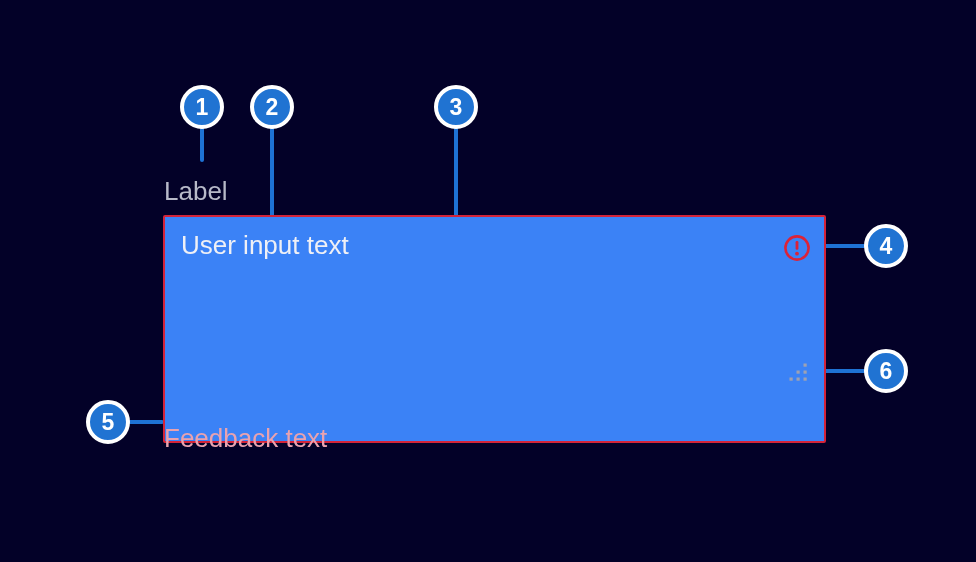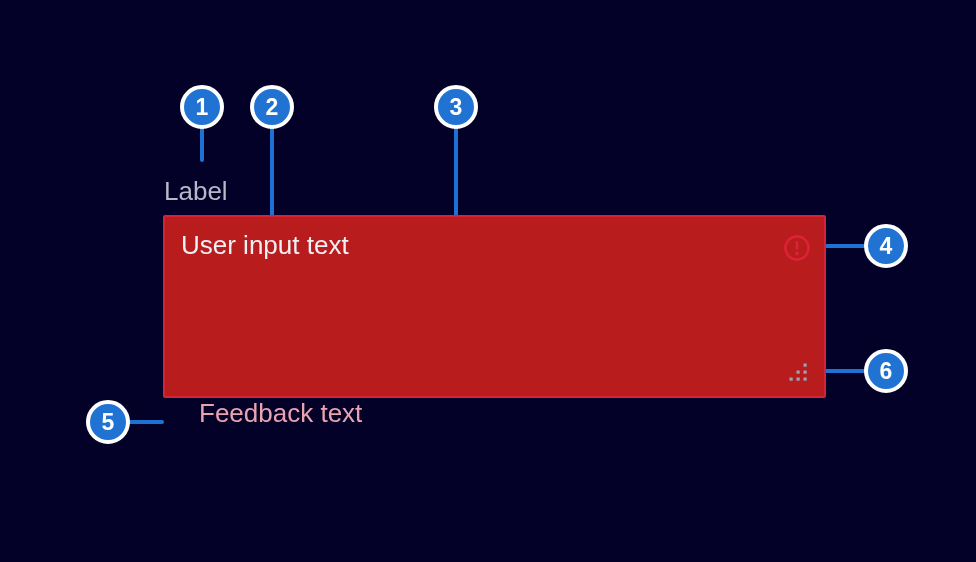--- a/index.html
+++ b/index.html
@@ -6,33 +6,33 @@
   .stage {
     position:relative; width:976px; height:562px;
     background:#030128; overflow:hidden;
     font-family:"Liberation Sans", sans-serif;
   }
   .field-label {
     position:absolute; left:164px; top:177px;
     font-size:26px; line-height:1.15; color:#b7b9c8;text-align:center;
   }
   .field {
-    position:absolute; left:163px; top:215px; width:663px; height:183px;
-    box-sizing:border-box; background:#b91c1c;
+    position:absolute; left:163px; top:215px; width:663px; height:228px;
+    box-sizing:border-box; background:#3b82f6;
     border:2px solid #d32339; border-radius:2px;
   }
   .field-value {
     position:absolute; left:16px; top:14px;
     font-size:26px; line-height:1.15; color:#eff0f6;
   }
   .alarm-icon { position:absolute; top:17px; left:618px; width:28px; height:28px; }
   .resize-grip { position:absolute; left:623px; top:145px; width:21px; height:21px; cursor:nwse-resize; }
   .feedback-text {
-    position:absolute; left:164px; top:399px;
-    font-size:26px; line-height:1.15; color:#e9a2af;margin-left:35px;
+    position:absolute; left:164px; top:424px;
+    font-size:26px; line-height:1.15; color:#e9a2af;
   }
   .line { position:absolute; background:#1e72d4; border-radius:2px; }
   .l1 { left:200px; top:107px; width:4px; height:55px; }
   .l2 { left:270px; top:107px; width:4px; height:115px; }
   .l3 { left:454px; top:107px; width:4px; height:134px; }
   .l4 { left:824px; top:244px; width:62px; height:4px; }
   .l5 { left:108px; top:420px; width:56px; height:4px; }
   .l6 { left:813px; top:369px; width:73px; height:4px; }
   .badge {
     position:absolute; width:36px; height:36px;

